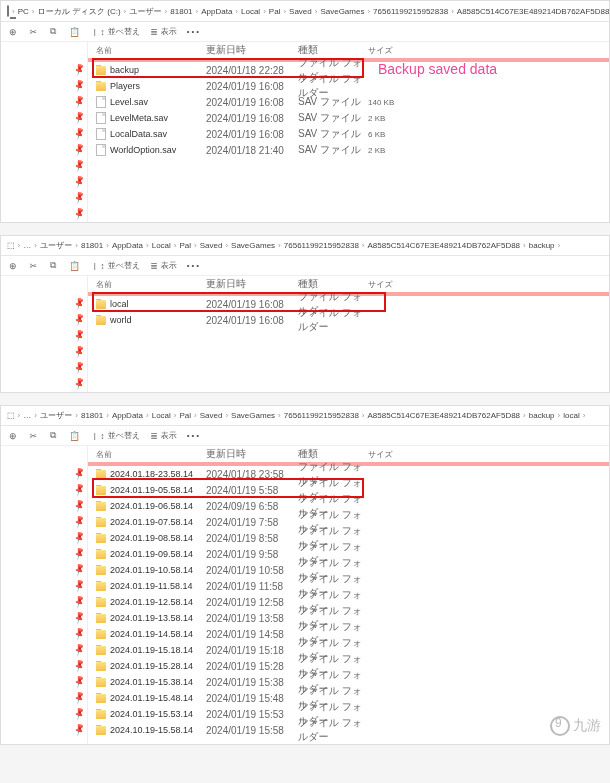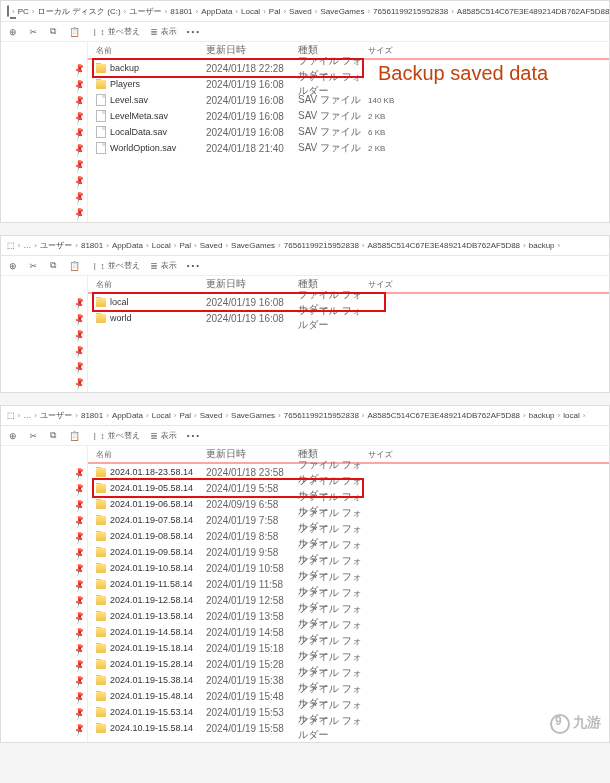--- a/index.html
+++ b/index.html
@@ -12,33 +12,33 @@
   .bc .pc-icon::after{content:"";position:absolute;bottom:-3px;left:2px;width:6px;height:2px;background:#777}
   .toolbar{display:flex;align-items:center;padding:4px 8px;font-size:8px;color:#555;border-bottom:1px solid #eee}
   .toolbar .tbtn{display:inline-flex;align-items:center;margin-right:10px}
   .toolbar .glyph{margin-right:3px;font-size:9px;color:#666}
   .toolbar .more{letter-spacing:2px}
   .body{display:flex}
   .gutter{width:86px;border-right:1px solid #eee;display:flex;flex-direction:column;align-items:flex-end;padding-top:20px}
   .gutter .pin{color:#aaa;font-size:9px;line-height:16px;height:16px;width:14px;text-align:center;transform:rotate(-30deg)}
   .content{flex:1;position:relative;padding-bottom:6px}
   .hdr,.row{display:flex;align-items:center;height:16px;padding-left:8px}
-  .hdr{color:#666;font-size:8px;border-bottom:2px solid #fca5a5}
+  .hdr{color:#666;font-size:8px;border-bottom:4px solid #fca5a5}
   .col-name{width:110px;display:flex;align-items:center;overflow:hidden;white-space:nowrap}
   .col-date{width:92px;color:#666;font-size:10px}
   .col-type{width:70px;color:#666;font-size:10px}
   .col-size{width:50px;color:#666;font-size:8px;text-align:left;padding-right:6px}
   .icon{width:10px;height:9px;margin-right:4px;position:relative}
   .icon.folder{background:linear-gradient(#ffe083,#f2c14e);border-radius:1px}
   .icon.folder::before{content:"";position:absolute;top:-2px;left:0;width:5px;height:2px;background:#f2c14e;border-radius:1px 1px 0 0}
   .icon.file{background:#fff;border:1px solid #bbb;width:8px;height:10px}
   .icon.file::before{content:"";position:absolute;top:0;right:0;width:3px;height:3px;background:#ddd}
   .redbox{position:absolute;border:2px solid #d11;pointer-events:none}
-  .annotation{position:absolute;color:#c2410c;font-size:20px;font-weight:500;line-height:1.3}
-  .logo{position:absolute;right:8px;bottom:8px;display:flex;align-items:flex-start;color:#bbb;font-size:14px;font-weight:bold;pointer-events:none}
+  .annotation{position:absolute;color:#ec4899;font-size:14px;font-weight:500;line-height:1.3}
+  .logo{position:absolute;right:8px;bottom:8px;display:flex;align-items:center;color:#bbb;font-size:14px;font-weight:normal;pointer-events:none}
   .logo .g{width:16px;height:16px;border:2px solid #bbb;border-radius:50%;margin-right:3px;position:relative}
   .logo .g::after{content:"9";position:absolute;left:3px;top:-2px;color:#bbb;font-size:12px}
 </style>
 </head>
 <body>
 
 <div class="panel">
   <div class="bc">
       <span class="pc-icon"></span>
       <span class="sep">›</span>

